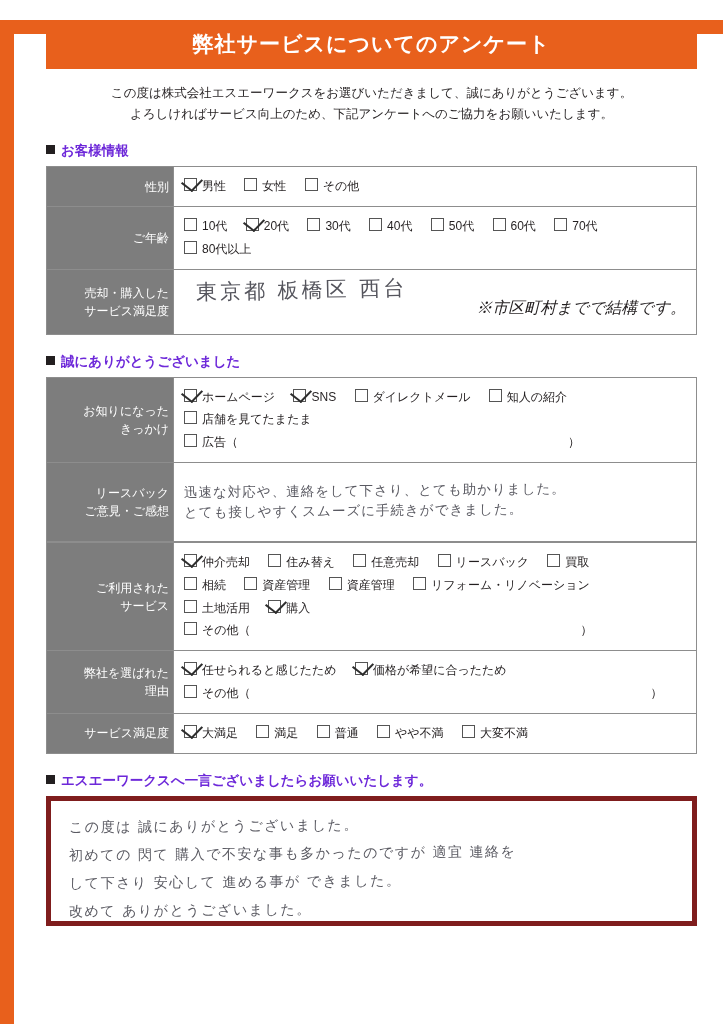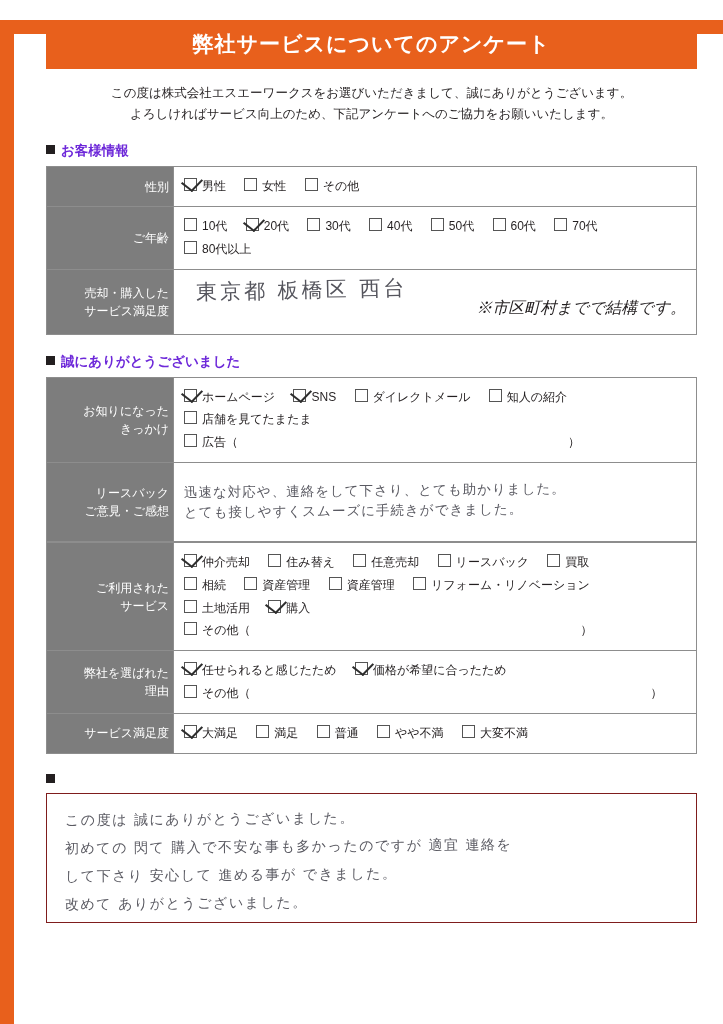--- a/index.html
+++ b/index.html
@@ -155,21 +155,21 @@
     transform-origin: left center;
     white-space: nowrap;
   }
   .paren-line {
     display: inline-block;
     min-width: 330px;
     border-bottom: 0px;
   }
   .free-box {
     margin-top: 6px;
-    border: 1px solid #7f1d1d;
+    border: 5px solid #7f1d1d;
     height: 130px;
     padding: 12px 18px;
     box-sizing: border-box;
     background: #fff;
   }
   .free-line {
     font-family: "DejaVu Sans", sans-serif;
     color: #5a5a62;
     font-size: 14px;
     letter-spacing: 1.5px;
@@ -329,21 +329,21 @@
           <span class="chk"><span class="box"></span><span>満足</span></span>
           <span class="chk"><span class="box"></span><span>普通</span></span>
           <span class="chk"><span class="box"></span><span>やや不満</span></span>
           <span class="chk"><span class="box"></span><span>大変不満</span></span>
         </td>
       </tr>
     </tbody>
       </table>
 
     <div class="section-heading">
-      <span class="sq"></span>
+      <span class="sq"></span><span>エスエーワークスへ一言ございましたらお願いいたします。</span>
     </div>
 
     <div class="free-box">
       <div class="free-line">この度は 誠にありがとうございました。</div>
       <div class="free-line">初めての 閃て 購入で不安な事も多かったのですが 適宜 連絡を</div>
       <div class="free-line">して下さり 安心して 進める事が できました。</div>
       <div class="free-line">改めて ありがとうございました。</div>
     </div>
 
   </div>

